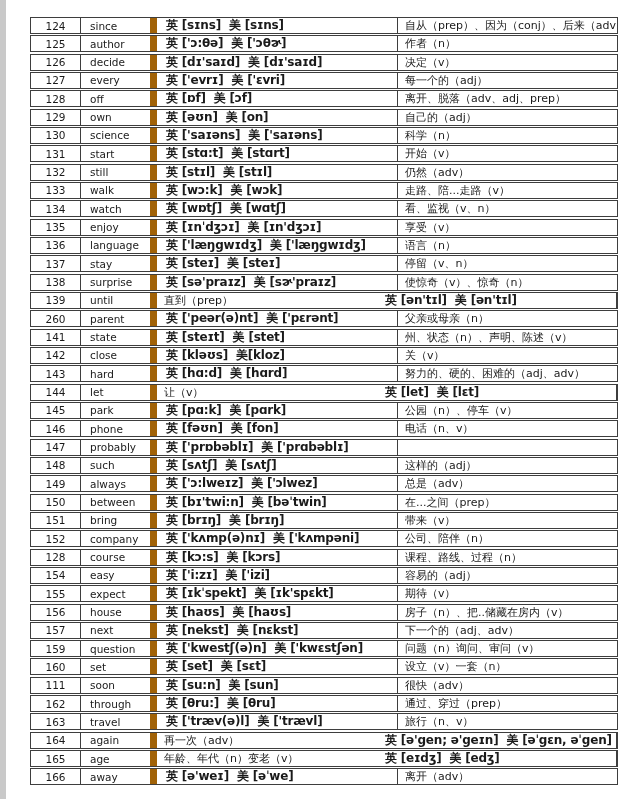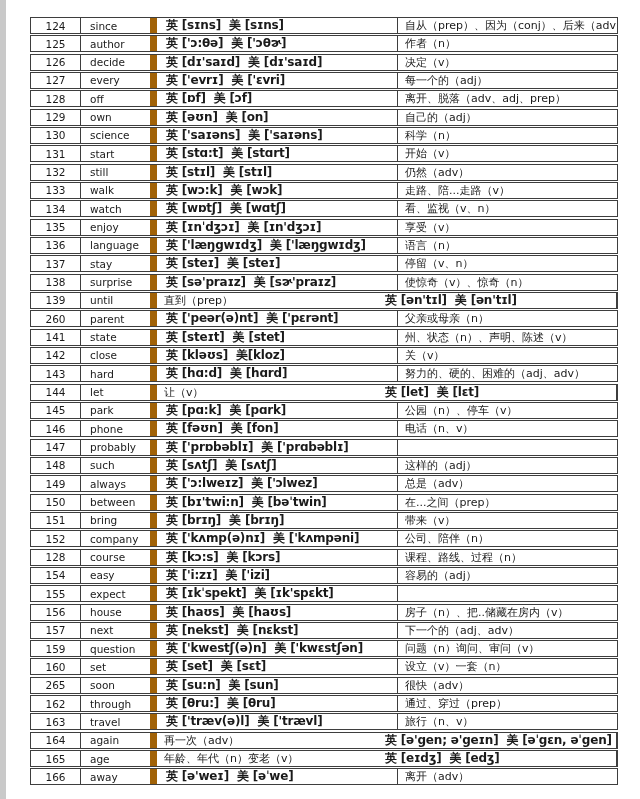--- a/index.html
+++ b/index.html
@@ -273,20 +273,21 @@
     <div class="c num">154</div>
     <div class="c word">easy</div>
     <div class="c phon">英 ['i:zɪ]  美 ['izi]</div>
     <div class="c mean">容易的（adj）</div>
   </div>
 
   <div class="row">
     <div class="c num">155</div>
     <div class="c word">expect</div>
     <div class="c phon">英 [ɪkˈspekt]  美 [ɪk'spɛkt]</div>
+    <div class="c mean">期待（v）</div>
   </div>
 
   <div class="row">
     <div class="c num">156</div>
     <div class="c word">house</div>
     <div class="c phon">英 [haʊs]  美 [haʊs]</div>
     <div class="c mean">房子（n）、把..储藏在房内（v）</div>
   </div>
 
   <div class="row">
@@ -305,21 +306,21 @@
   </div>
 
   <div class="row">
     <div class="c num">160</div>
     <div class="c word">set</div>
     <div class="c phon">英 [set]  美 [sɛt]</div>
     <div class="c mean">设立（v）一套（n）</div>
   </div>
 
   <div class="row">
-    <div class="c num">265</div>
+    <div class="c num">111</div>
     <div class="c word">soon</div>
     <div class="c phon">英 [su:n]  美 [sun]</div>
     <div class="c mean">很快（adv）</div>
   </div>
 
   <div class="row">
     <div class="c num">162</div>
     <div class="c word">through</div>
     <div class="c phon">英 [θru:]  美 [θru]</div>
     <div class="c mean">通过、穿过（prep）</div>

